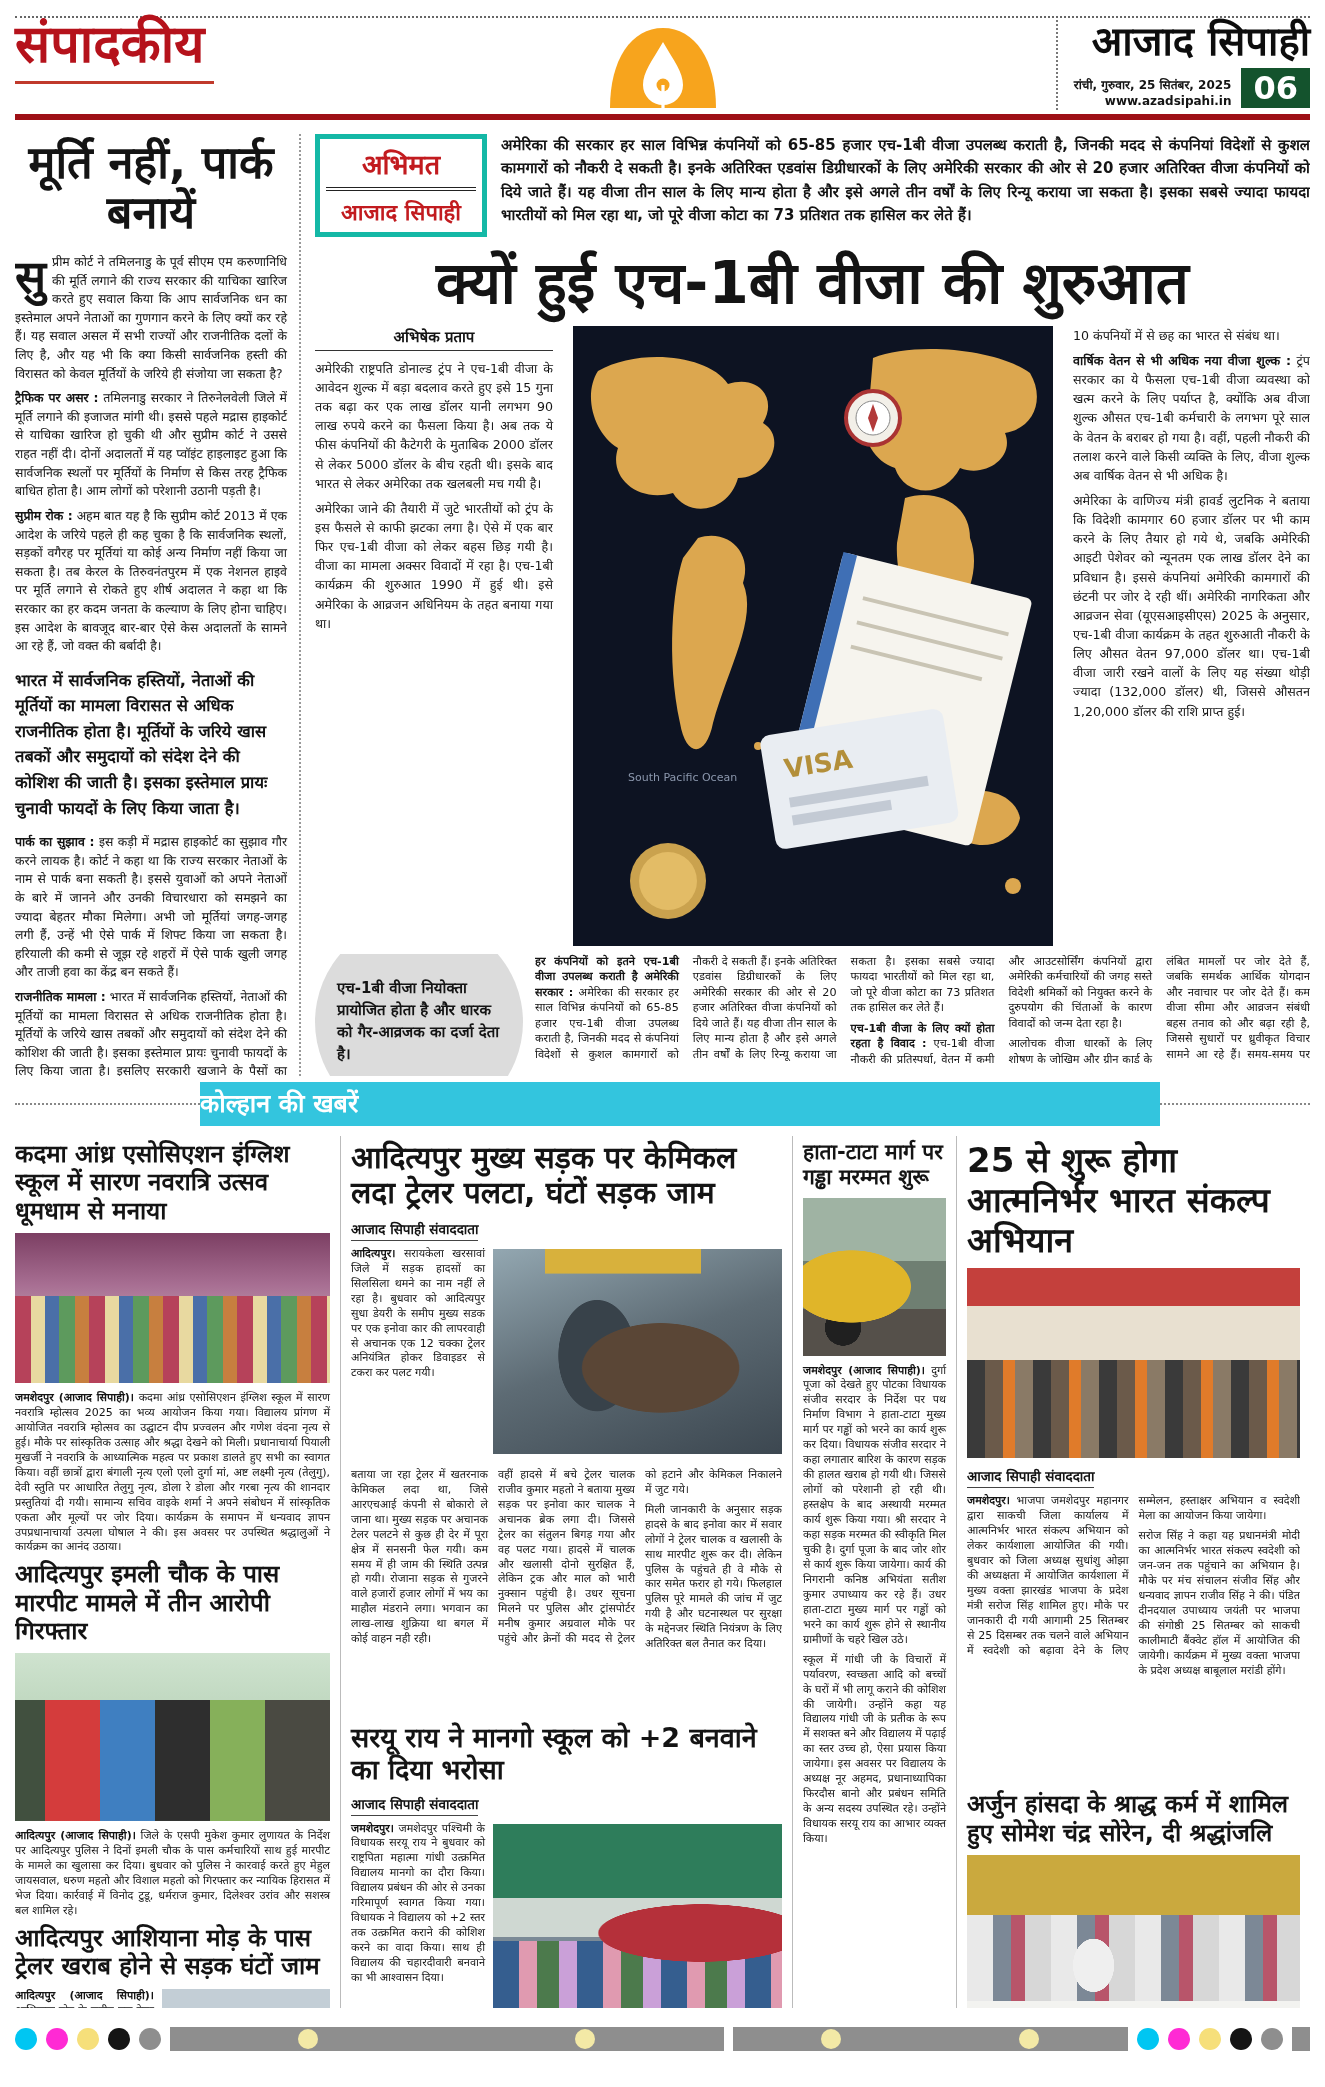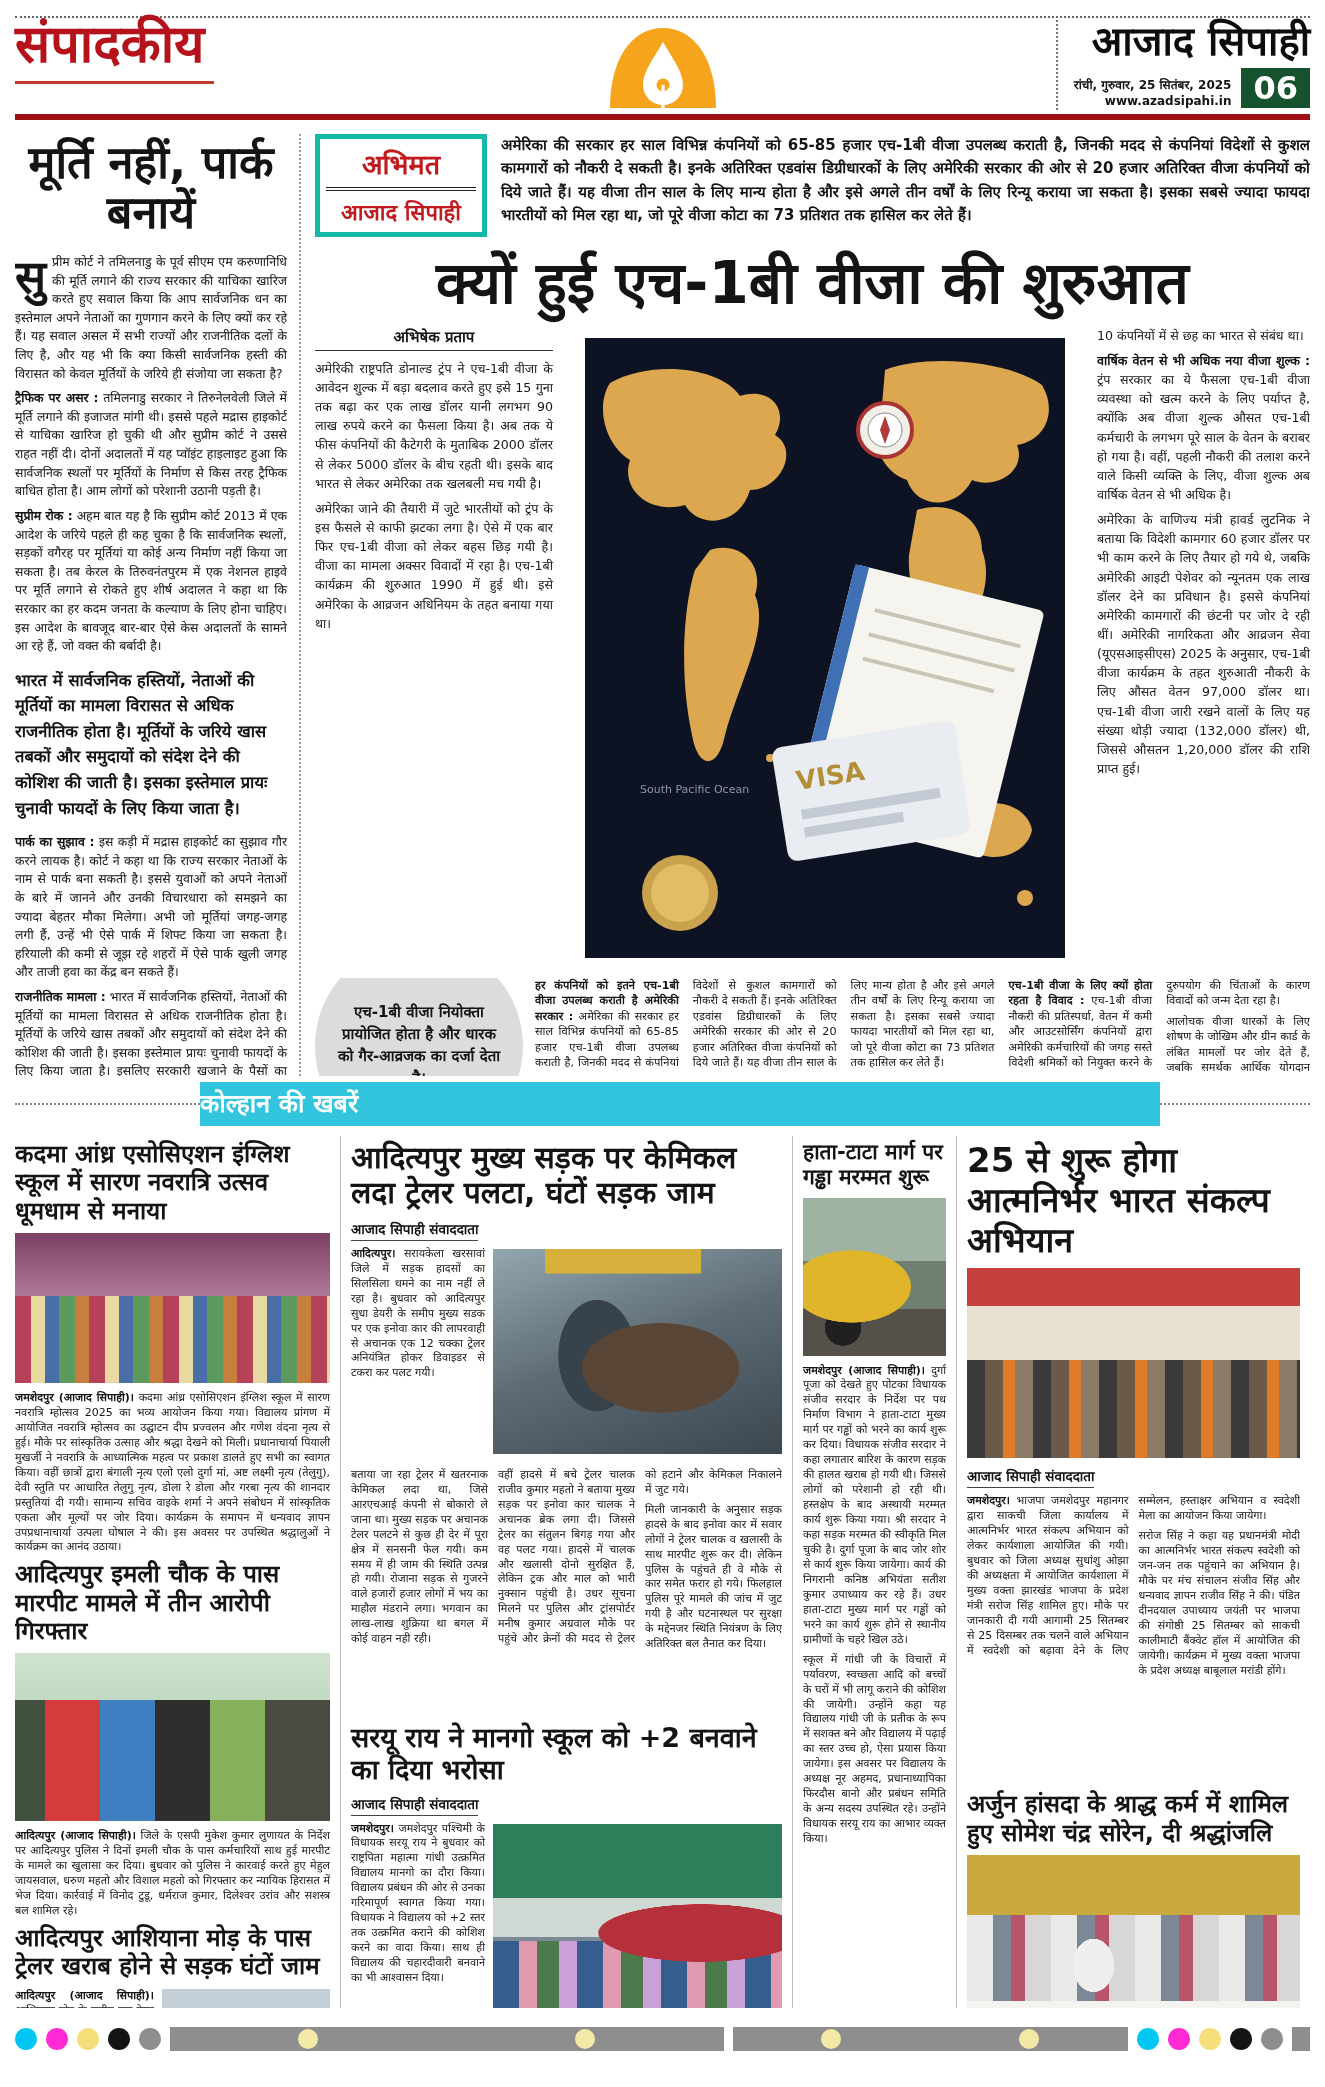--- a/index.html
+++ b/index.html
@@ -31,26 +31,26 @@
   .op-top{display:flex;gap:14px;}
   .op-label{width:150px;flex:none;border:5px solid #14b8a6;text-align:center;color:#c21b1f;font-weight:800;padding:6px 6px;align-self:flex-start;}
   .op-label .l1{font-size:27px;border-bottom:4px double #222;padding-bottom:5px;margin-bottom:5px;}
   .op-label .l2{font-size:22px;}
   .op-intro{flex:1;font-size:15px;font-weight:700;line-height:1.55;text-align:justify;margin:0;}
   .op-head{font-size:58px;text-align:center;font-weight:800;margin:16px 0 12px;line-height:1.05;}
   .op-row{display:flex;gap:20px;}
   .op-colL{width:238px;flex:none;}
   .byline{font-weight:800;text-align:center;font-size:15px;border-bottom:1px solid #333;padding-bottom:4px;margin-bottom:8px;}
   .op-colL p,.op-colR p{font-size:12.6px;line-height:1.52;text-align:justify;margin:0 0 6px;}
-  .map{width:480px;height:620px;flex:none;margin:12px;}
+  .map{width:480px;height:620px;flex:none;margin:0;}
   .op-colR{flex:1;overflow:hidden;}
   .op-flow-wrap{display:flex;gap:12px;margin-top:8px;flex:1;overflow:hidden;}
   .op-circle{flex:none;width:208px;height:208px;border-radius:50%;background:#dcdcdc;
              display:flex;align-items:center;font-weight:800;font-size:15px;line-height:1.45;
-             padding:16px 22px;box-sizing:border-box;margin-top:-36px;text-align:center;}
+             padding:16px 22px;box-sizing:border-box;margin-top:-36px;}
   .op-flow{flex:1;column-count:5;column-gap:14px;font-size:11.2px;line-height:1.38;text-align:justify;overflow:hidden;}
   .op-flow p{margin:0 0 5px;}
   
   .bandrow{display:flex;align-items:center;height:48px;margin-top:4px;}
   .banddots{border-top:2px dotted #888;}
   .bd-l{flex:0 0 185px;} .bd-r{flex:0 0 150px;}
   .band{flex:1;background:#33c5de;color:#fff;font-weight:800;font-size:25px;height:44px;line-height:44px;}
   
   .bottom{display:grid;grid-template-columns:325px 452px 164px 1fr;height:872px;overflow:hidden;margin-top:8px;}
   .bcol{padding:0 10px;border-left:1px solid #bbb;overflow:hidden;}

